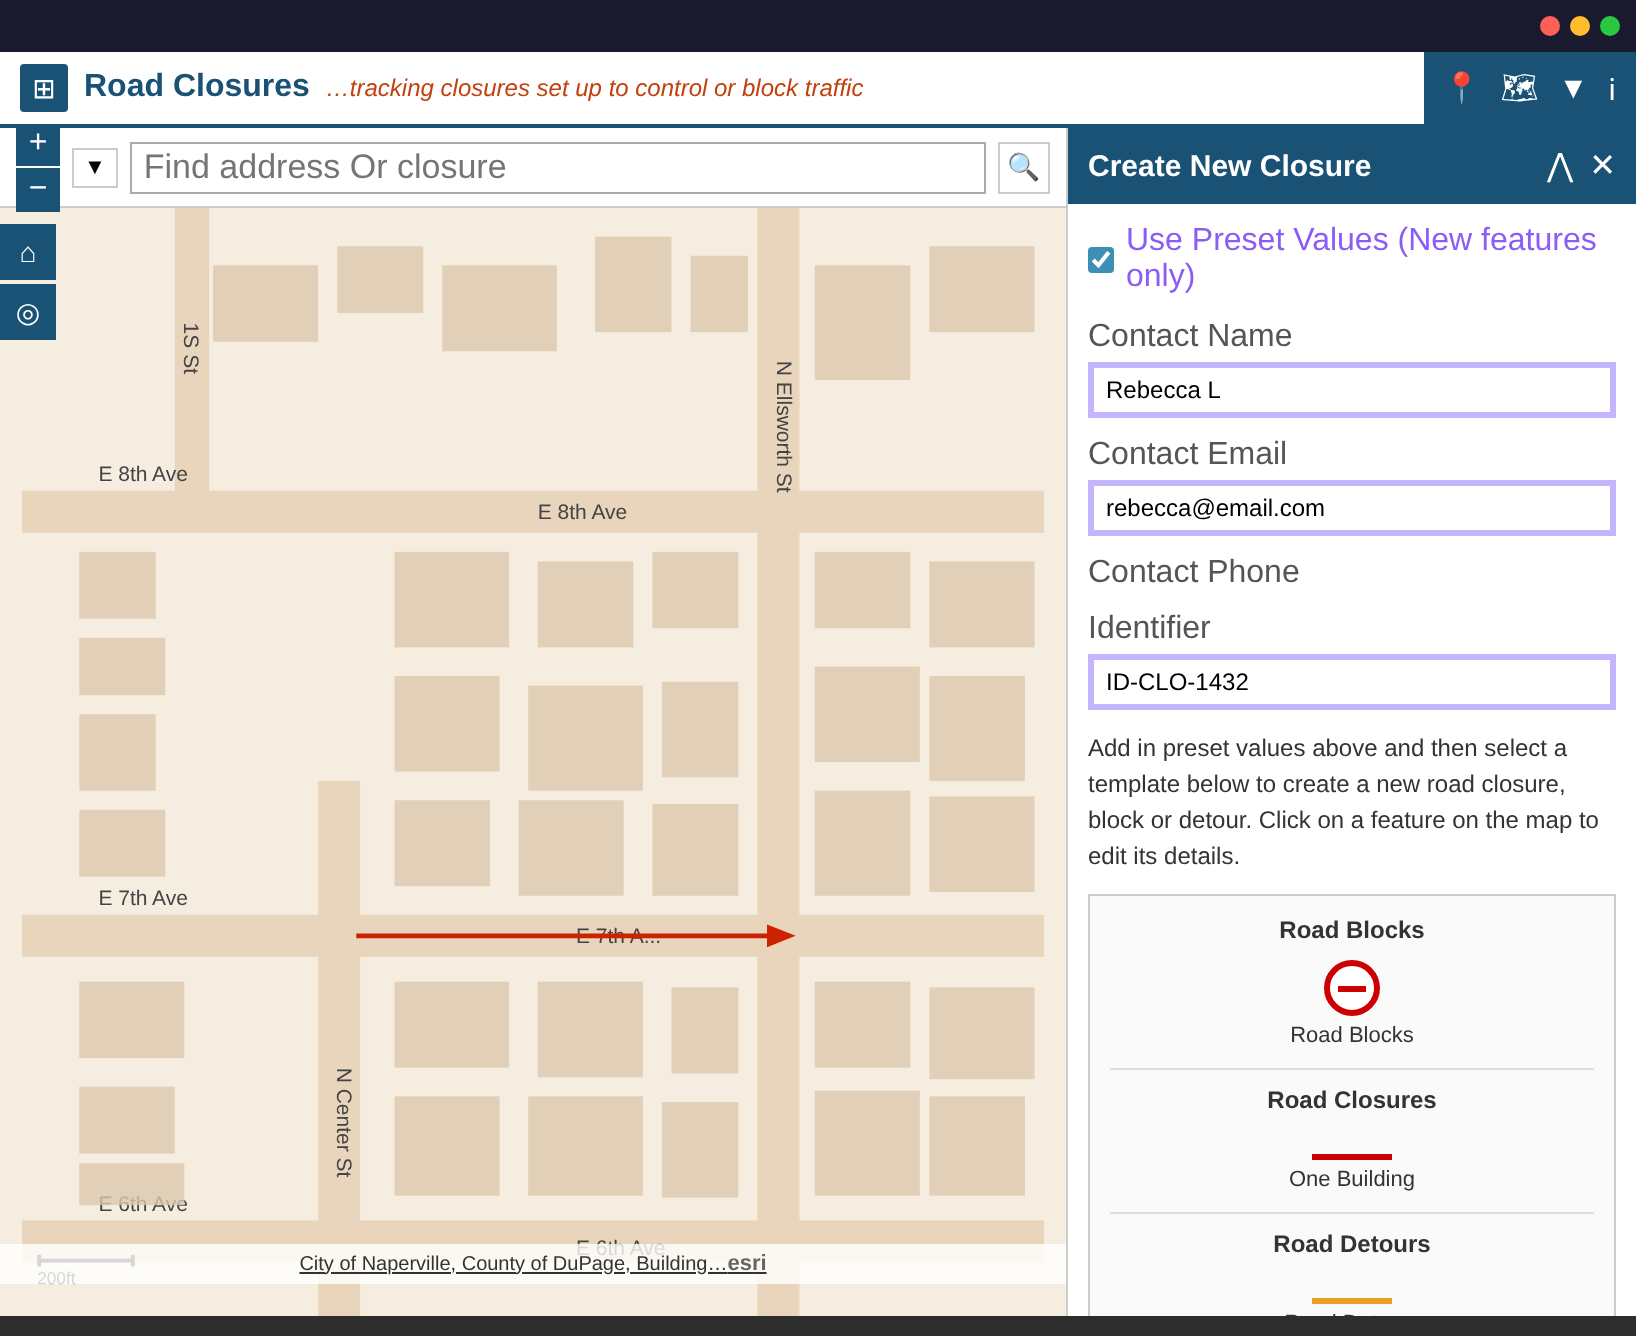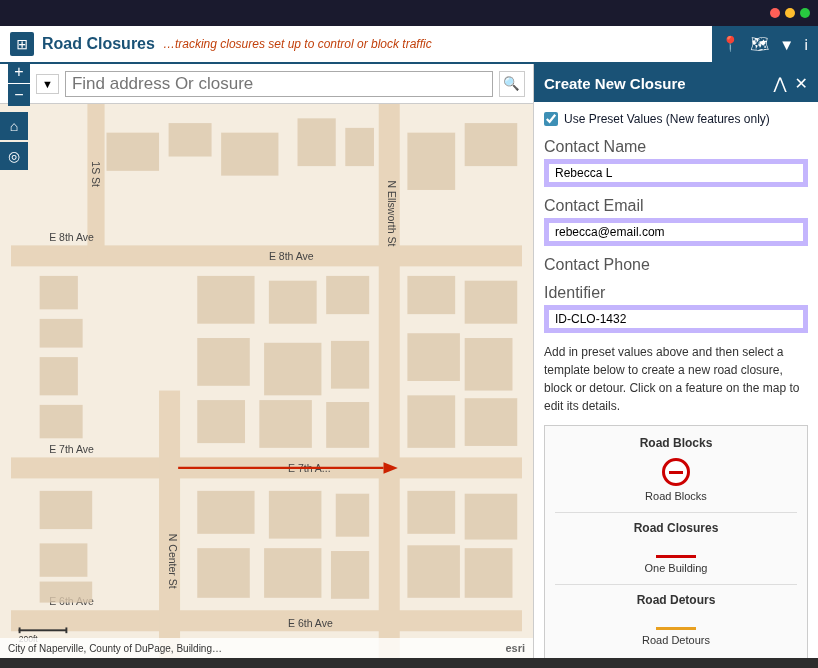--- a/index.html
+++ b/index.html
@@ -171,33 +171,33 @@
     .preset-row {
       display: flex;
       align-items: center;
       gap: 6px;
       margin-bottom: 12px;
     }
     .preset-checkbox {
       width: 14px; height: 14px; accent-color: #3d8fb5;
     }
     .preset-label {
-      font-size: 12px; color: #0f172a;
+      font-size: 16px; color: #8b5cf6;
     }
 
     .field-group {
       margin-bottom: 10px;
     }
     .field-label {
       font-size: 16px; color: #555; margin-bottom: 3px;
     }
     .field-input {
       width: 100%;
       height: 28px;
-      border: 5px solid #c4b5fd;
+      border: 3px solid #c4b5fd;
       padding: 0 6px;
       font-size: 12px;
       outline: none;
       background: #fff;
     }
 
     .instructions {
       font-size: 12px;
       color: #333;
       line-height: 1.5;
@@ -265,29 +265,30 @@
 
     .divider {
       border: none;
       border-top: 1px solid #ddd;
       margin: 8px 0;
     }
 
     
     .map-footer {
       position: absolute;
-      bottom: 0; left: 0; right: 0;
+      bottom: 16px; left: 0; right: 0;
       height: 20px;
       background: rgba(255,255,255,0.8);
       font-size: 10px;
       color: #333;
       display: flex;
       align-items: center;
-      justify-content: space-between;
+      justify-content: center;
       padding: 0 8px;
+      text-decoration: underline;
     }
     .esri-logo {
       font-weight: bold;
       font-size: 11px;
       color: #666;
     }
   </style>
 </head>
 <body>
 

